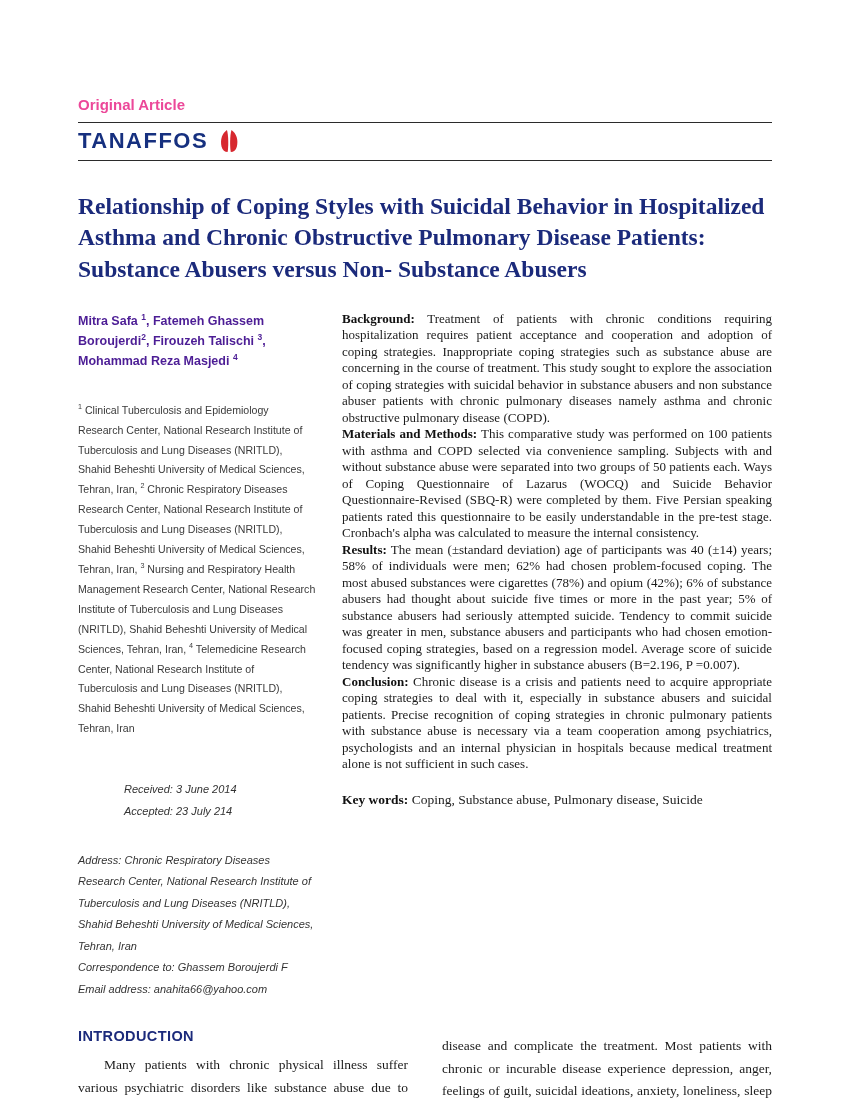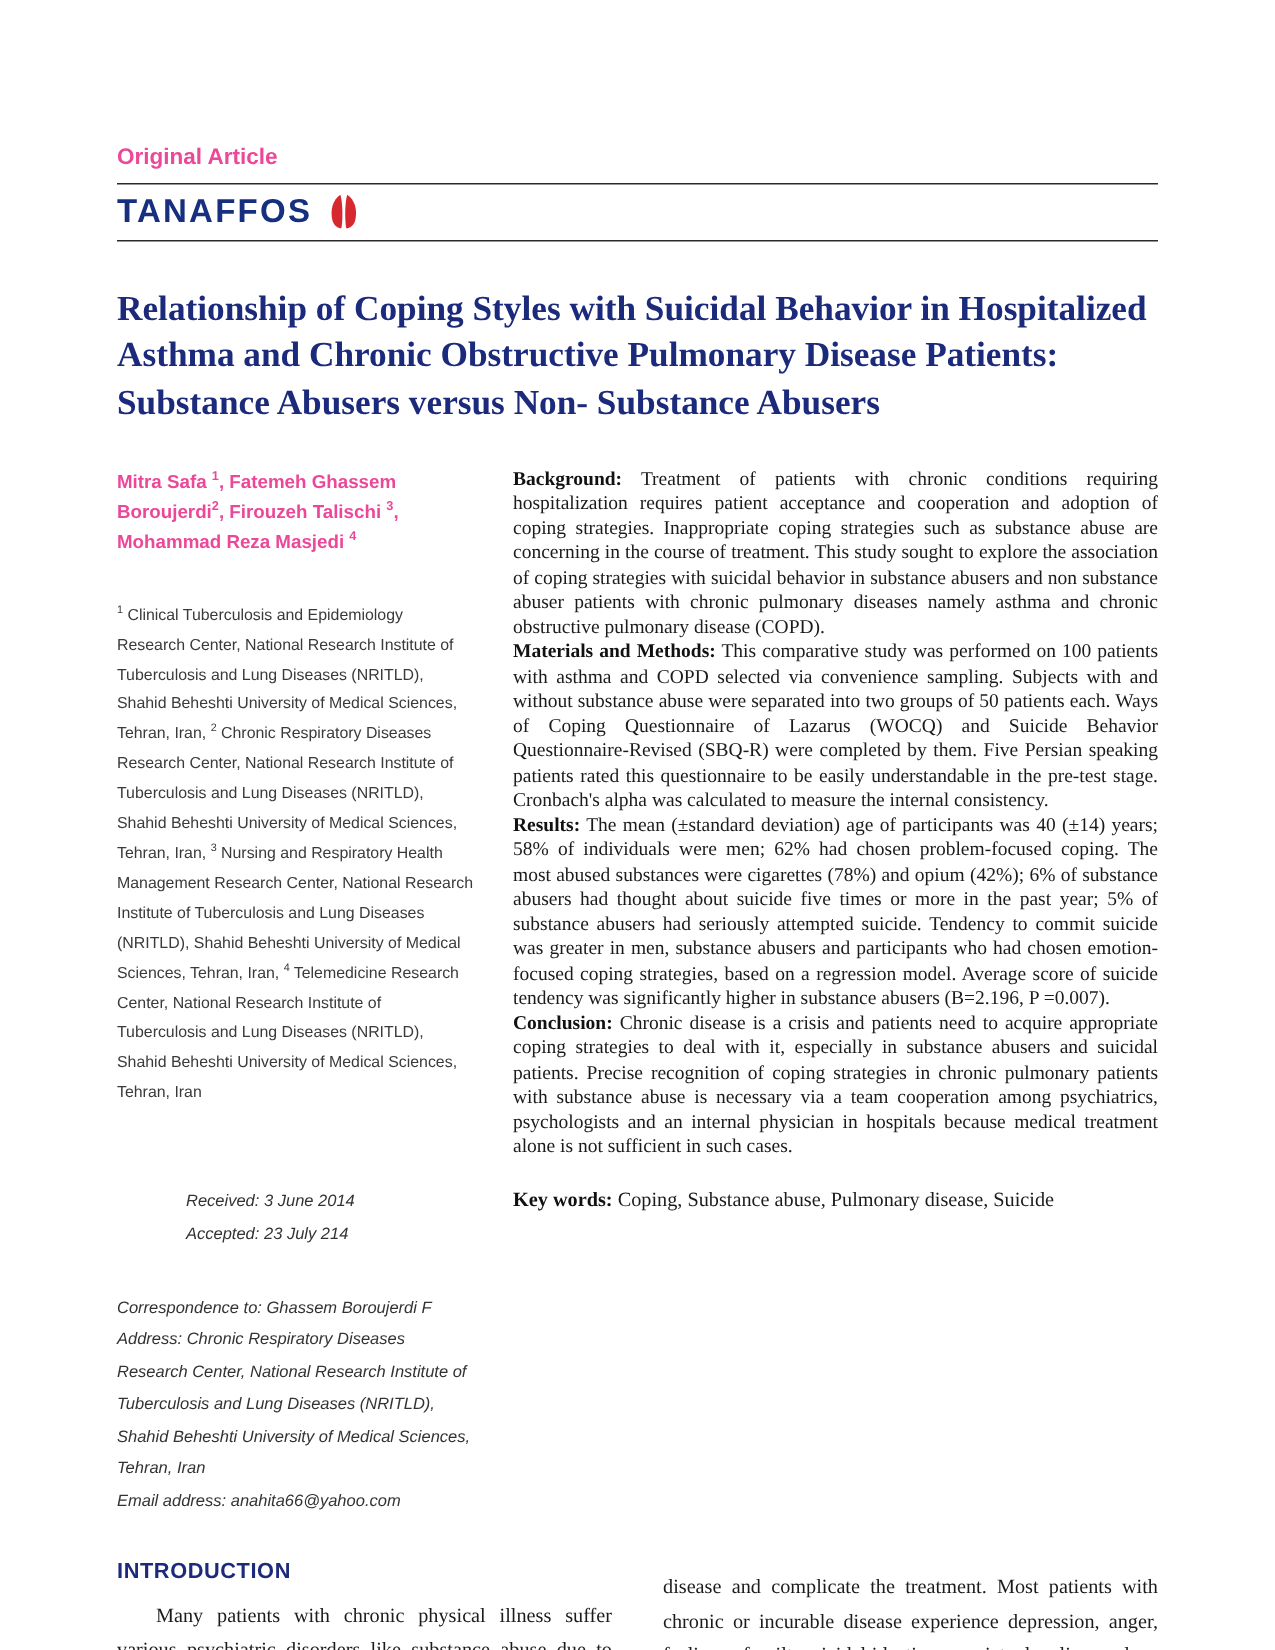--- a/index.html
+++ b/index.html
@@ -42,26 +42,26 @@
     font-weight: bold; font-size: 23.5px; line-height: 1.33;
     color: #1b2a7b;
     margin: 30px 0 26px 0;
   }
 
   
   .columns { display: flex; gap: 26px; }
   .left-col { flex: 0 0 238px; width: 238px; font-family: "Liberation Sans", sans-serif; }
   .authors {
     font-weight: bold; font-size: 12.5px; line-height: 1.6;
-    color: #ec4899; margin: 0 0 30px 0;
+    color: #4c1d95; margin: 0 0 30px 0;
   }
   .authors sup, .affiliations sup { font-size: 0.68em; line-height: 0; }
   .affiliations {
     font-size: 10.6px; line-height: 1.88; color: #3a3a3a;
-    margin: 0 0 52px 0;
+    margin: 0 0 40px 0;
   }
   .dates {
     font-size: 11px; font-style: italic; line-height: 1.95;
     color: #333; margin: 0 0 28px 0;
   }
   .dates span { display: block; margin-left: 46px; }
   .correspondence {
     font-size: 11px; font-style: italic; line-height: 1.95;
     color: #333; margin: 0;
   }
@@ -123,22 +123,22 @@
       <p class="affiliations">
         <span><sup>1</sup><span> Clinical Tuberculosis and Epidemiology Research Center, National Research Institute of Tuberculosis and Lung Diseases (NRITLD), Shahid Beheshti University of Medical Sciences, Tehran, Iran, </span></span><span><sup>2</sup><span> Chronic Respiratory Diseases Research Center, National Research Institute of Tuberculosis and Lung Diseases (NRITLD), Shahid Beheshti University of Medical Sciences, Tehran, Iran, </span></span><span><sup>3</sup><span> Nursing and Respiratory Health Management Research Center, National Research Institute of Tuberculosis and Lung Diseases (NRITLD), Shahid Beheshti University of Medical Sciences, Tehran, Iran, </span></span><span><sup>4</sup><span> Telemedicine Research Center, National Research Institute of Tuberculosis and Lung Diseases (NRITLD), Shahid Beheshti University of Medical Sciences, Tehran, Iran</span></span>
       </p>
 
       <p class="dates">
         <span>Received: 3 June 2014</span>
         <span>Accepted: 23 July 214</span>
       </p>
 
       <p class="correspondence">
+        <span>Address: Chronic Respiratory Diseases Research Center, National Research Institute of Tuberculosis and Lung Diseases (NRITLD), Shahid Beheshti University of Medical Sciences, Tehran, Iran</span>
         <span>Correspondence to: Ghassem Boroujerdi F</span>
-        <span>Address: Chronic Respiratory Diseases Research Center, National Research Institute of Tuberculosis and Lung Diseases (NRITLD), Shahid Beheshti University of Medical Sciences, Tehran, Iran</span>
         <span>Email address: anahita66@yahoo.com</span>
       </p>
     </aside>
 
     <section class="abstract">
       <p class="abs-sec"><b>Background:</b> <span>Treatment of patients with chronic conditions requiring hospitalization requires patient acceptance and cooperation and adoption of coping strategies. Inappropriate coping strategies such as substance abuse are concerning in the course of treatment. This study sought to explore the association of coping strategies with suicidal behavior in substance abusers and non substance abuser patients with chronic pulmonary diseases namely asthma and chronic obstructive pulmonary disease (COPD).</span></p>
       <p class="abs-sec"><b>Materials and Methods:</b> <span>This comparative study was performed on 100 patients with asthma and COPD selected via convenience sampling. Subjects with and without substance abuse were separated into two groups of 50 patients each. Ways of Coping Questionnaire of Lazarus (WOCQ) and Suicide Behavior Questionnaire-Revised (SBQ-R) were completed by them. Five Persian speaking patients rated this questionnaire to be easily understandable in the pre-test stage. Cronbach's alpha was calculated to measure the internal consistency.</span></p>
       <p class="abs-sec"><b>Results:</b> <span>The mean (±standard deviation) age of participants was 40 (±14) years; 58% of individuals were men; 62% had chosen problem-focused coping. The most abused substances were cigarettes (78%) and opium (42%); 6% of substance abusers had thought about suicide five times or more in the past year; 5% of substance abusers had seriously attempted suicide. Tendency to commit suicide was greater in men, substance abusers and participants who had chosen emotion-focused coping strategies, based on a regression model. Average score of suicide tendency was significantly higher in substance abusers (B=2.196, P =0.007).</span></p>
       <p class="abs-sec"><b>Conclusion:</b> <span>Chronic disease is a crisis and patients need to acquire appropriate coping strategies to deal with it, especially in substance abusers and suicidal patients. Precise recognition of coping strategies in chronic pulmonary patients with substance abuse is necessary via a team cooperation among psychiatrics, psychologists and an internal physician in hospitals because medical treatment alone is not sufficient in such cases.</span></p>
       <p class="keywords"><b>Key words:</b><span> Coping, Substance abuse, Pulmonary disease, Suicide</span></p>

